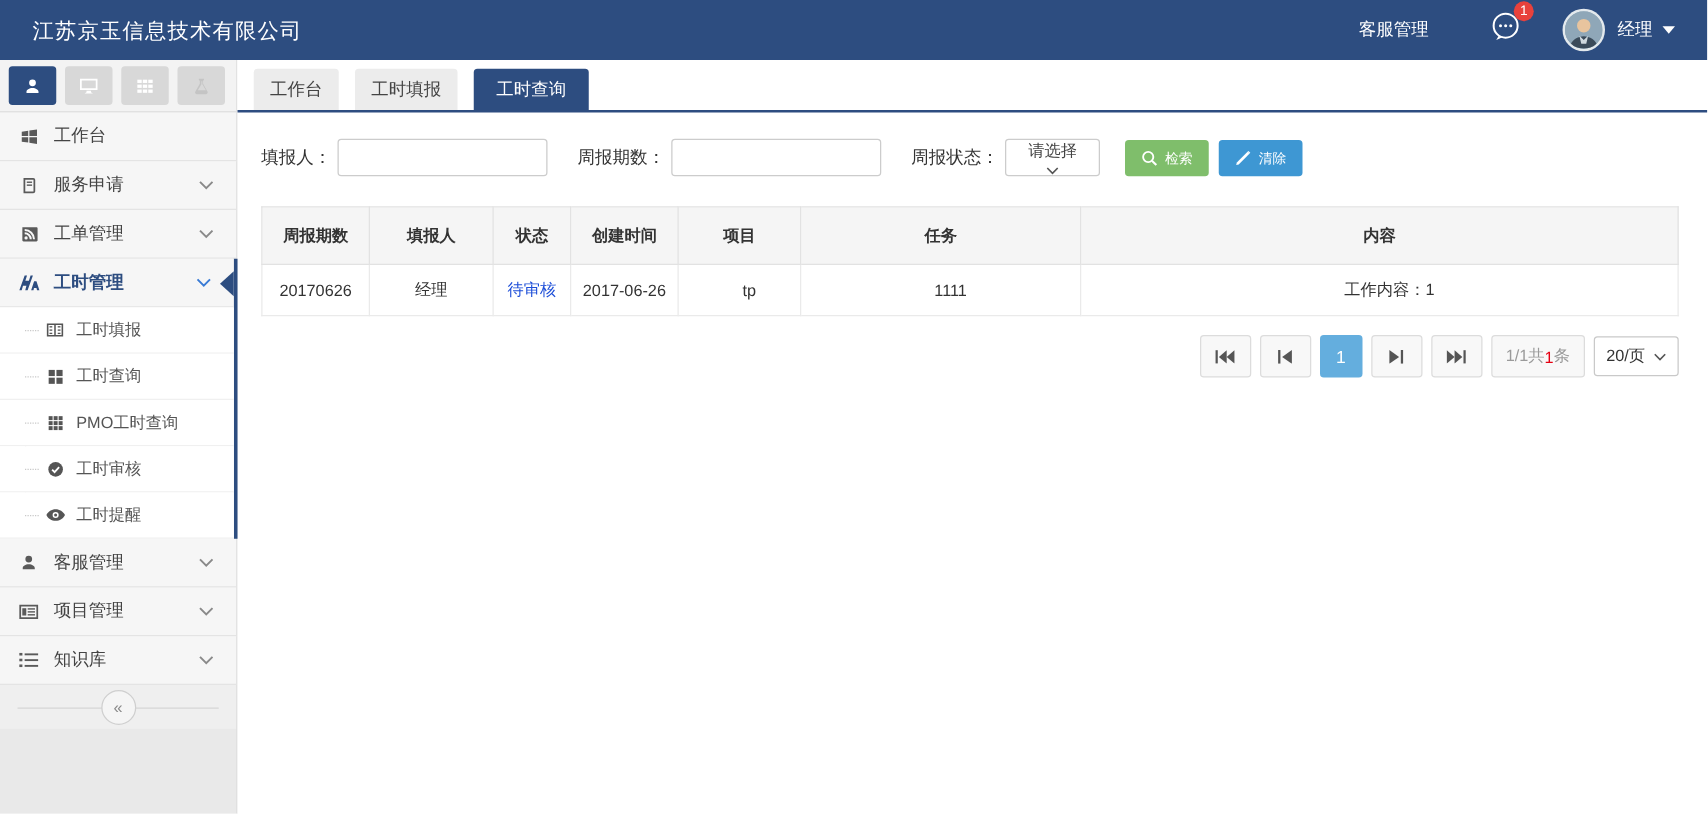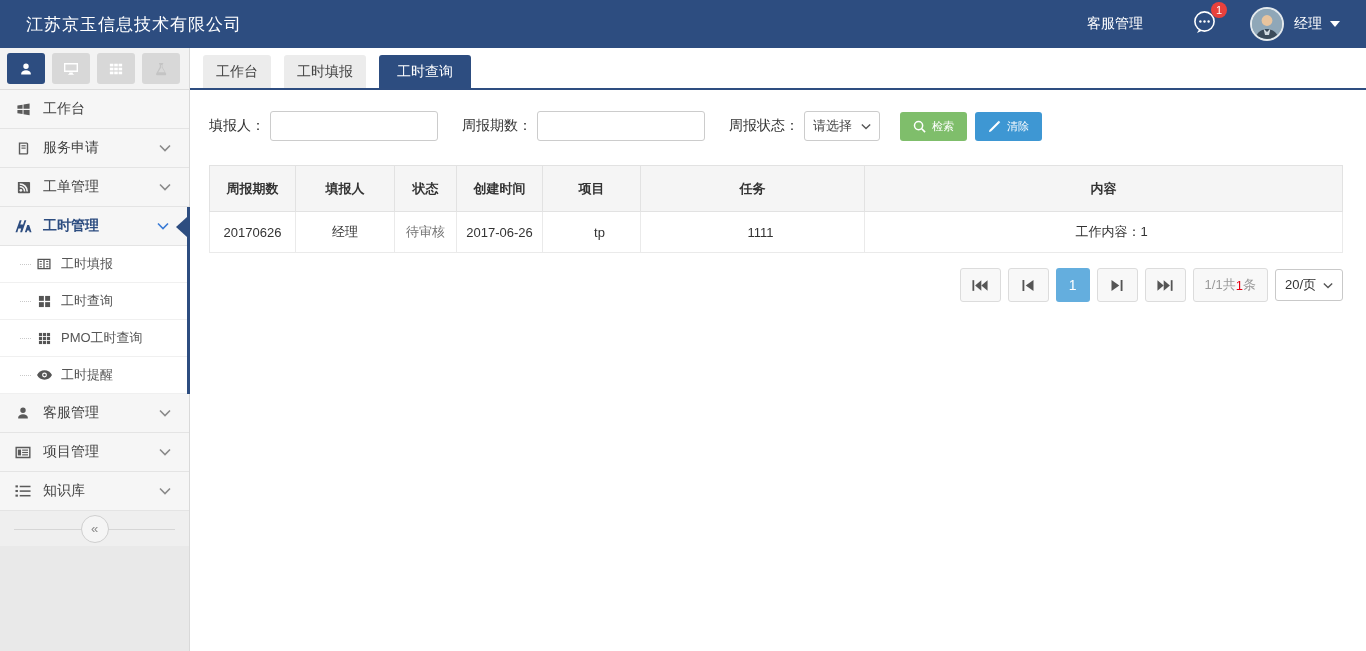--- a/index.html
+++ b/index.html
@@ -53,32 +53,32 @@
   .main { flex:1; display:flex; flex-direction:column; background:#fff; min-width:0; }
   .tabstrip { height:42px; flex:0 0 42px; background:#fff; border-bottom:2px solid #2e4d80; display:flex; align-items:flex-end; padding-left:13px; gap:13px; }
   .tab { height:33px; display:flex; align-items:center; padding:0 13px; background:#ececec; border-radius:3px 3px 0 0; font-size:14px; color:#444; cursor:pointer; }
   .tab.active { background:#2d4d80; color:#fff; padding:0 18px; }
 
   .content { padding:21px 23px 0 19px; }
   .filter-row { display:flex; align-items:center; font-size:14px; color:#333; }
   .f-label { margin-right:5px; white-space:nowrap; }
   .f-input { width:168px; height:30px; border:1px solid #ccc; border-radius:3px; outline:none; padding:0 8px; font-size:13px; margin-right:24px; background:#fff; }
   .f-select { width:76px; height:30px; border:1px solid #ccc; border-radius:3px; background:#fff; display:flex; align-items:center;
-              justify-content:space-between; padding:0 8px; font-size:13px; color:#444; cursor:pointer; }
+              justify-content:space-between; padding:0 8px; font-size:13px; color:#444; cursor:pointer;flex-direction:column; }
   .f-select .chev { width:10px; height:7px; color:#555; }
   .btn { height:29px; border:none; border-radius:3px; color:#fff; font-size:11px; display:flex; align-items:center; gap:6px; padding:0 13px; cursor:pointer; font-family:inherit; }
   .btn-search { background:#7fbe6b; margin-left:20px; }
   .btn-clear { background:#3e97d3; margin-left:8px; }
 
   
   table.grid { width:100%; border-collapse:collapse; margin-top:24px; font-size:13px; color:#333; table-layout:fixed; }
   .grid th { background:#f5f5f5; border:1px solid #e2e2e2; height:46px; font-weight:bold; font-size:13px; color:#333; }
   .grid td { border:1px solid #eaeaea; border-top:1px solid #e2e2e2; height:41px; text-align:center; background:#fff; overflow:hidden; }
   .grid td.left { text-align:center; padding-left:16px; }
-  .grid td.status { color:#737373; }
+  .grid td.status { color:#1d4ed8; }
 
   
   .pagination { display:flex; justify-content:flex-end; align-items:center; margin-top:15px; gap:7px; font-size:13px; }
   .pg-btn { width:41px; height:34px; background:#f8f8f8; border:1px solid #dcdcdc; border-radius:3px;
             display:flex; align-items:center; justify-content:center; color:#555; cursor:pointer; }
   .pg-page { width:34px; height:34px; background:#64aede; color:#fff; border-radius:3px; display:flex; align-items:center; justify-content:center; font-size:14px; cursor:pointer; }
   .pg-info { height:34px; padding:4px 11px; background:#f8f8f8; border:1px solid #dcdcdc; border-radius:3px;
              display:flex; align-items:center; color:#9a9a9a; }
   .pg-info .red { color:#e60012; }
   .pg-size { height:32px; padding:0 9px; background:#fff; border:1px solid #c9c9c9; border-radius:3px;
@@ -244,20 +244,29 @@
                     <rect x="1" y="5.3" width="3.4" height="3.4"></rect>
                     <rect x="5.3" y="5.3" width="3.4" height="3.4"></rect>
                     <rect x="9.6" y="5.3" width="3.4" height="3.4"></rect>
                     <rect x="1" y="9.6" width="3.4" height="3.4"></rect>
                     <rect x="5.3" y="9.6" width="3.4" height="3.4"></rect>
                     <rect x="9.6" y="9.6" width="3.4" height="3.4"></rect>
                   </g>
                 </svg>
             </span>
             <span>PMO工时查询</span>
+          </div>
+          <div class="sub-item">
+            <span class="mi-icon">
+              <svg width="13" height="13" viewBox="0 0 14 14">
+                  <circle cx="7" cy="7" r="6.3" fill="currentColor"></circle>
+                  <path d="M4 7.2l2.1 2.1 3.9-4.2" fill="none" stroke="#fff" stroke-width="1.6"></path>
+                </svg>
+            </span>
+            <span>工时审核</span>
           </div>
           <div class="sub-item">
             <span class="mi-icon">
               <svg width="15" height="10" viewBox="0 0 16 10">
                   <path d="M8 0C4.5 0 1.6 2 0 5c1.6 3 4.5 5 8 5s6.4-2 8-5c-1.6-3-4.5-5-8-5z" fill="currentColor"></path>
                   <circle cx="8" cy="5" r="2.6" fill="#fff"></circle>
                   <circle cx="8" cy="5" r="1.3" fill="currentColor"></circle>
                 </svg>
             </span>
             <span>工时提醒</span>

